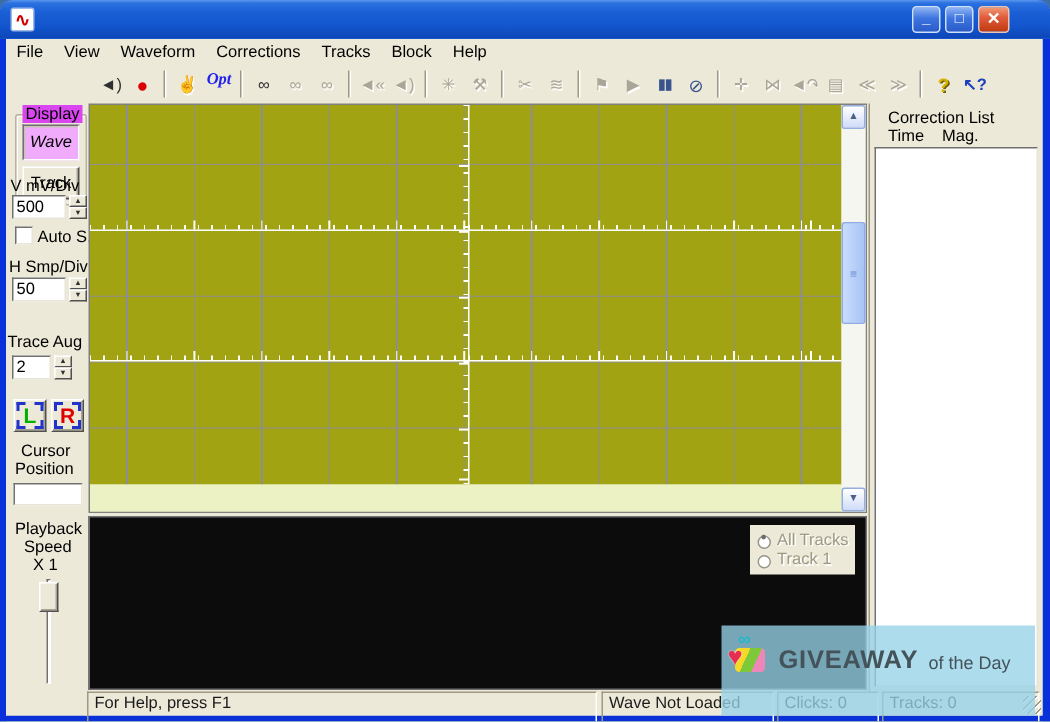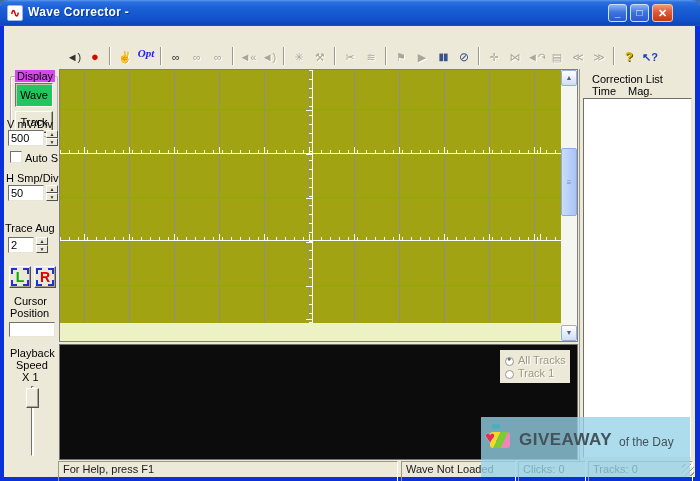--- a/index.html
+++ b/index.html
@@ -52,22 +52,22 @@
 
   
   .sidebar { position:absolute; left:4px; top:69px; width:54px; height:408px; background:#ECE9D8; }
   .lbl { position:absolute; font-size:11px; white-space:nowrap; }
   .groupbox { position:absolute; border:1px solid #b7b3a2; border-radius:2px;
     box-shadow:inset 1px 1px 0 #fff; }
   .grouplabel { position:absolute; top:-7px; left:4px; background:#d946ef; padding:0 2px; }
   .btn3d { position:absolute; background:#ECE9D8; border:1px solid #404040;
     border-color:#fff #505050 #505050 #fff; box-shadow:inset -1px -1px 0 #a8a492;
     text-align:center; cursor:default; }
-  .btn-wave { background:#22c55e; border-color:#707070 #fff #fff #707070;
-    box-shadow:inset 1px 1px 0 #c8c4b4; }
+  .btn-wave { background:#f0abfc; border-color:#707070 #fff #fff #707070;
+    box-shadow:inset 1px 1px 0 #c8c4b4;font-style:italic; }
   .edit { position:absolute; background:#fff; border:1px solid;
     border-color:#707070 #e8e4d8 #e8e4d8 #707070; font:11px "Liberation Sans",sans-serif;
     padding:1px 2px; }
   .spinner { position:absolute; width:12px; display:flex; flex-direction:column; }
   .spin-btn { flex:1; background:#ECE9D8; border:1px solid; border-color:#fff #505050 #505050 #fff;
     font-size:5px; line-height:6px; text-align:center; color:#303030; }
   .checkbox { position:absolute; width:12px; height:12px; background:#fff;
     border:1px solid; border-color:#707070 #e8e4d8 #e8e4d8 #707070; }
   .lr-btn { font-weight:bold; font-size:14px; line-height:18px; }
   .lr-inner { position:absolute; left:1px; top:1px; right:1px; bottom:1px;
@@ -149,26 +149,34 @@
     color:#44525a; letter-spacing:.5px; }
   .ga-sub { position:absolute; left:138px; top:18px; font-size:12px; color:#44525a; }
 </style>
 </head>
 <body>
 
 <div class="window">
 
   <div class="titlebar">
     <div class="appicon">∿</div>
-    <div class="title">Wave Corrector -</div>
     <div class="wbtn" style="left:608px;">_</div>
     <div class="wbtn" style="left:630px;">□</div>
     <div class="wbtn close" style="left:652px;">✕</div>
   </div>
 
+  <div class="menubar">
+    <div class="menu-item">File</div>
+    <div class="menu-item">View</div>
+    <div class="menu-item">Waveform</div>
+    <div class="menu-item">Corrections</div>
+    <div class="menu-item">Tracks</div>
+    <div class="menu-item">Block</div>
+    <div class="menu-item">Help</div>
+  </div>
 
   <div class="toolbar">
     <div class="tb on">◄)</div>
     <div class="tb rec">●</div>
     <div class="tb-sep"></div>
     <div class="tb off">✌</div>
     <div class="tb opt">Opt</div>
     <div class="tb-sep"></div>
     <div class="tb on">∞</div>
     <div class="tb off">∞</div>

